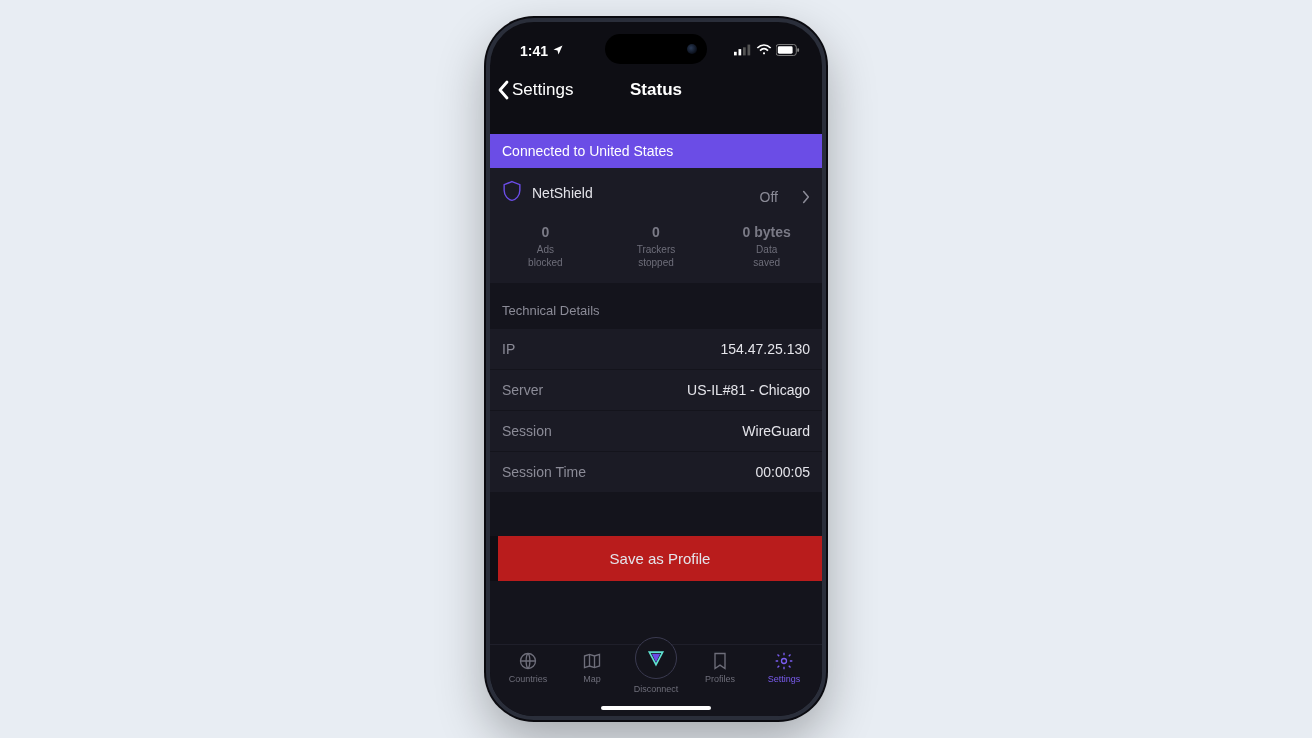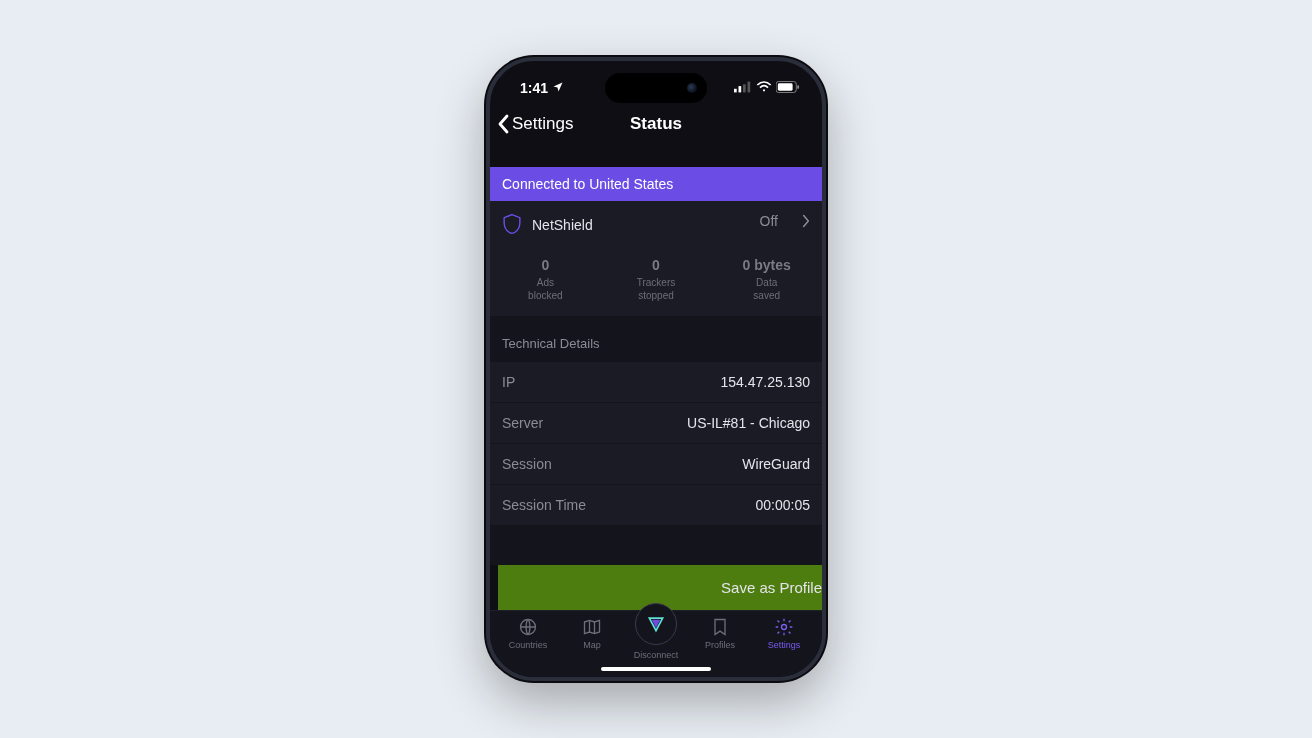--- a/index.html
+++ b/index.html
@@ -6,21 +6,21 @@
   html, body { width: 1312px; height: 738px; }
   body {
     background: #e8edf3;
     display: flex;
     align-items: center;
     justify-content: center;
     font-family: -apple-system, BlinkMacSystemFont, "Segoe UI", Helvetica, Arial, sans-serif;
   }
   .phone {
     width: 340px;
-    height: 624px;
+    height: 702px;
     background: #0e0e14;
     border-radius: 48px;
     border: 4px solid #2a2e3a;
     box-shadow: 0 0 0 2px #0a0a0f, 0 20px 50px rgba(0,0,0,0.3);
     position: relative;
     overflow: hidden;
     display: flex;
     flex-direction: column;
   }
   .side-btn {
@@ -94,21 +94,21 @@
   .banner {
     background: #6b4de6;
     color: #fff;
     font-size: 14px;
     padding: 9px 12px;
     margin-top: 24px;
   }
 
   .row {
     display:flex;
-    align-items:flex-start;
+    align-items:flex-end;
     justify-content:space-between;
     padding: 12px 12px;
     background: #1b1b25;
     color: #e4e4ea;
     font-size: 14px;
   }
   .row.clickable { cursor:pointer; }
   .row .left-group { display:flex; align-items:center; gap:10px; }
   .row .right-group { display:flex; align-items:center; gap:24px; color:#8b8b97; }
 
@@ -143,22 +143,22 @@
     font-size:14px;
     border-top: 1px solid #14141c;
   }
   .detail-row:first-of-type { border-top:none; }
   .detail-row .k { color:#8b8b97; }
   .detail-row .v { color:#e4e4ea; }
 
   .gap { background:#14141c; height:44px; }
 
   .save-row {
-    background:#4d7c0f;
-    text-align:right;
+    background:#b91c1c;
+    text-align:center;
     padding: 14px 0;
     color:#e4e4ea;
     font-size:15px;
     margin-left:8px;
   }
 
   .content-fill { flex:1; background:#14141c; }
 
   .tabbar {
     height: 72px;

